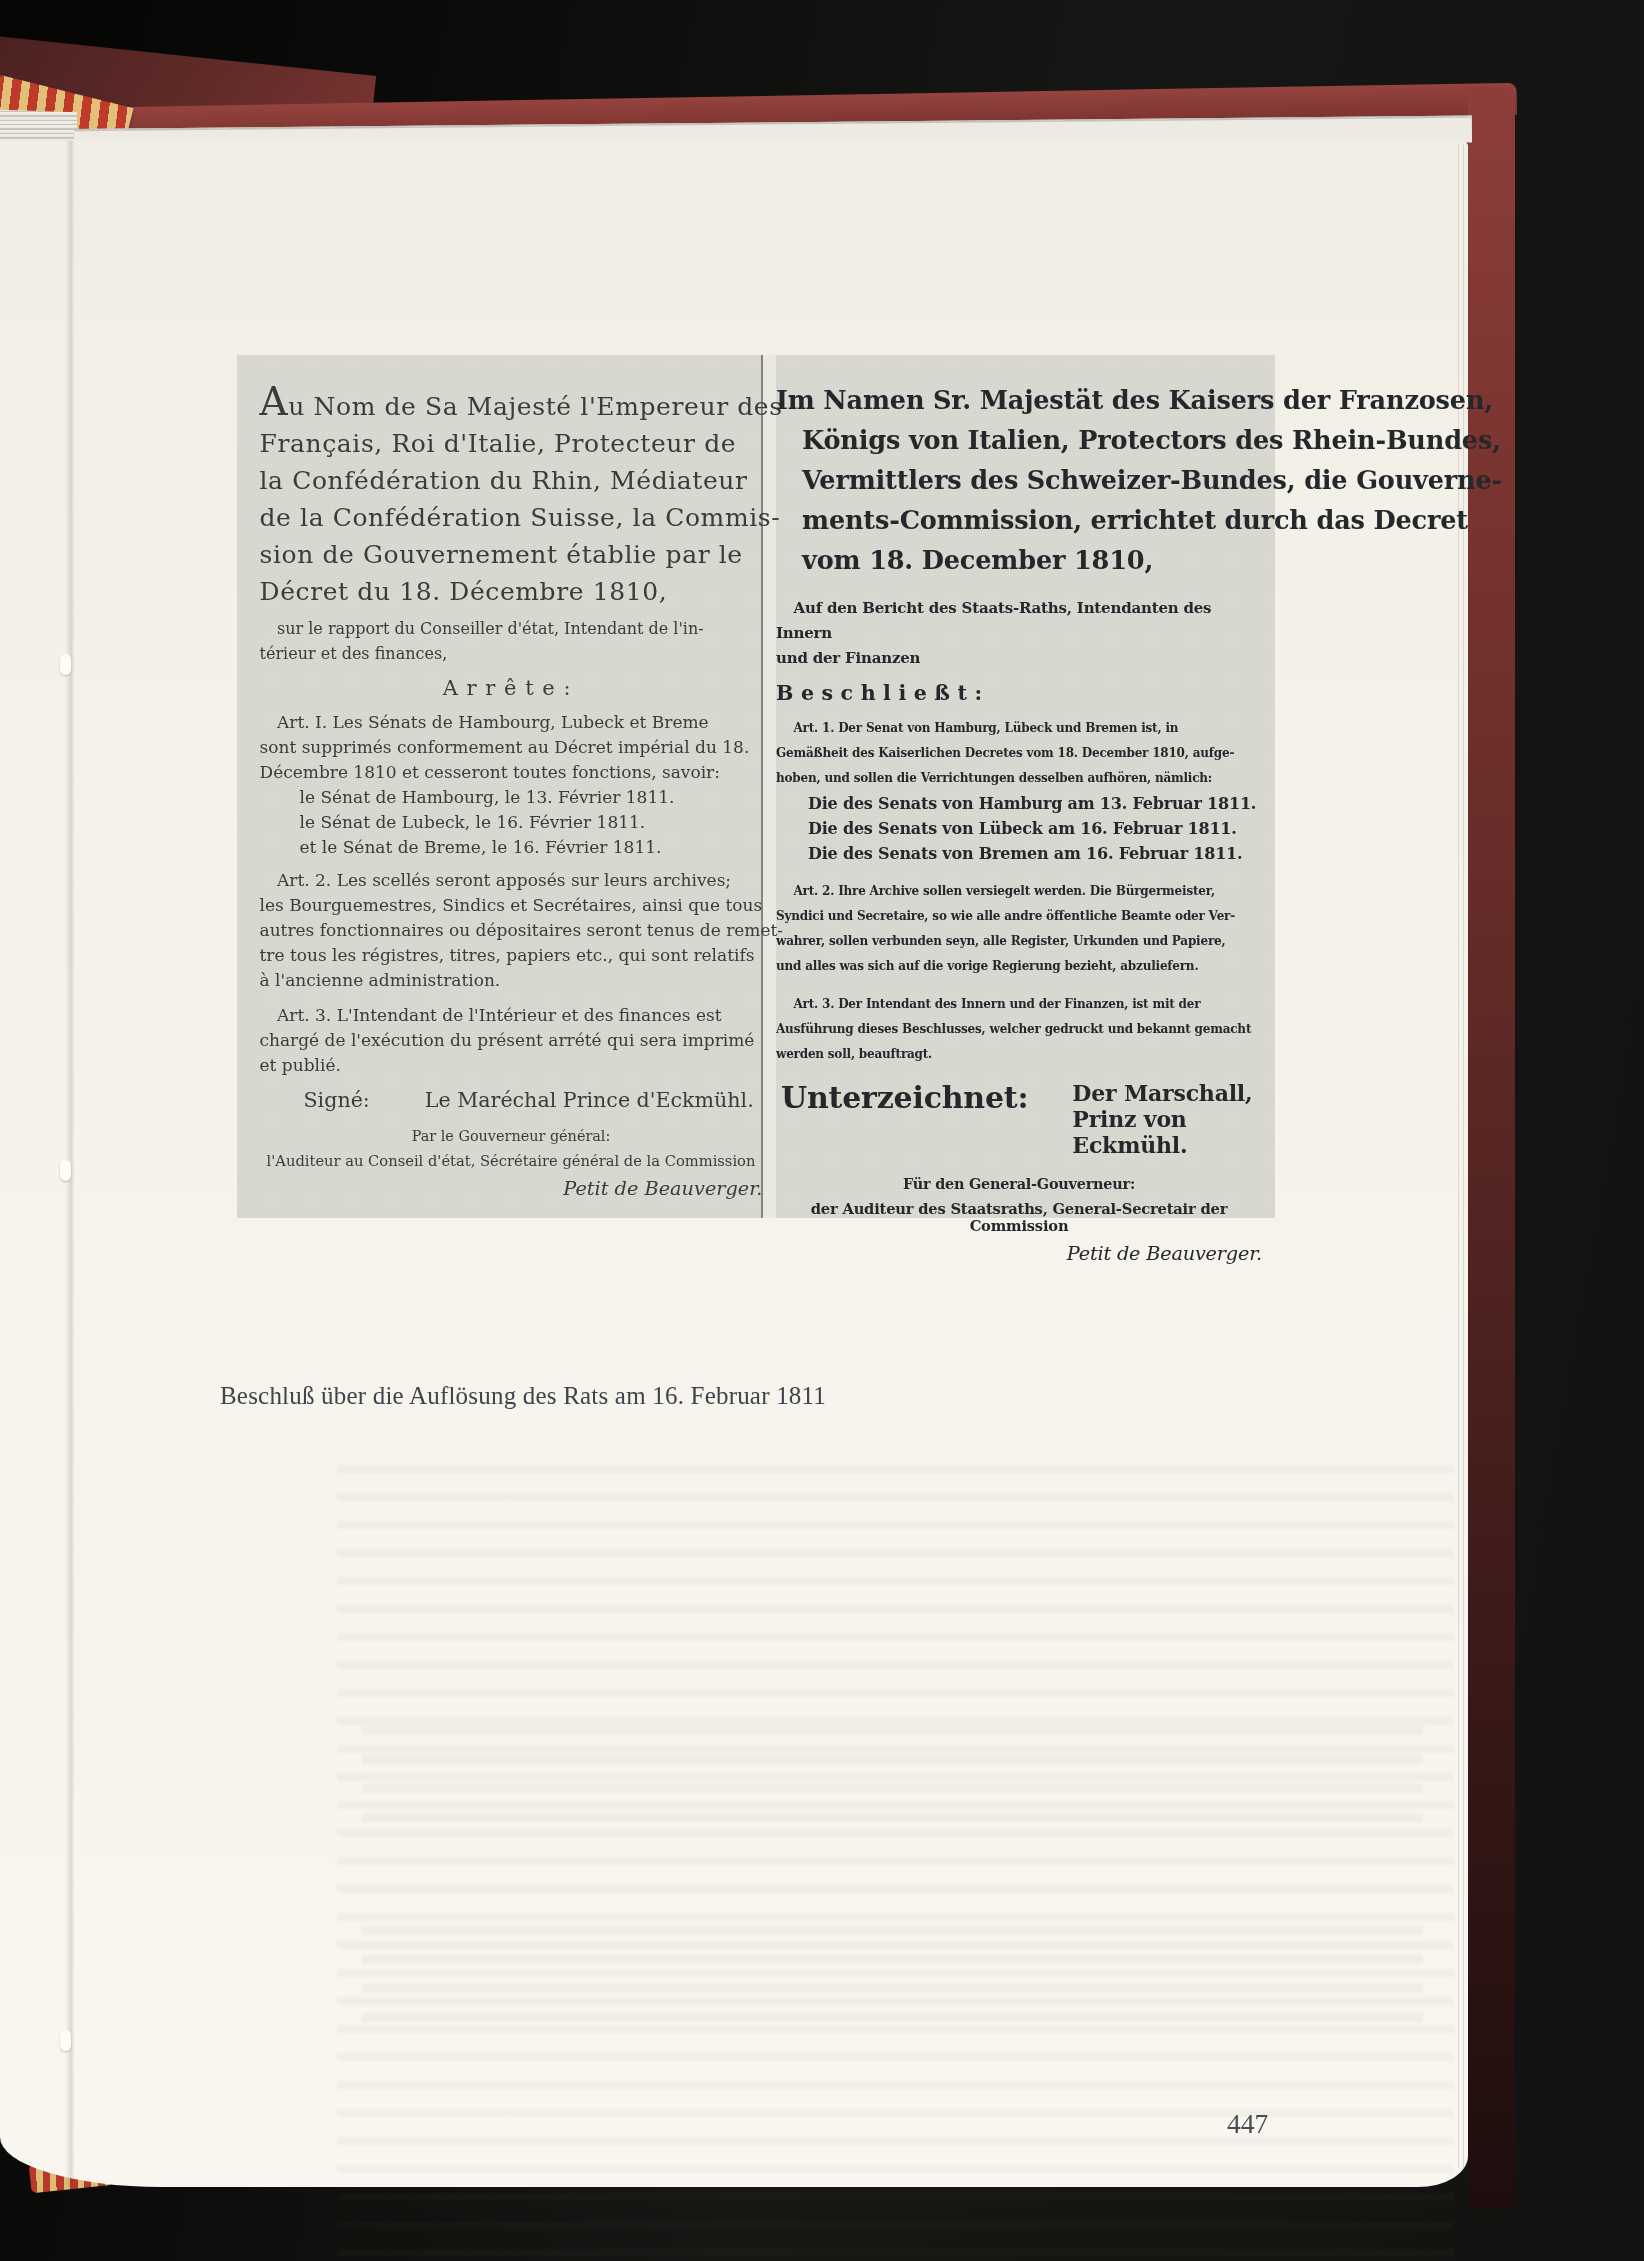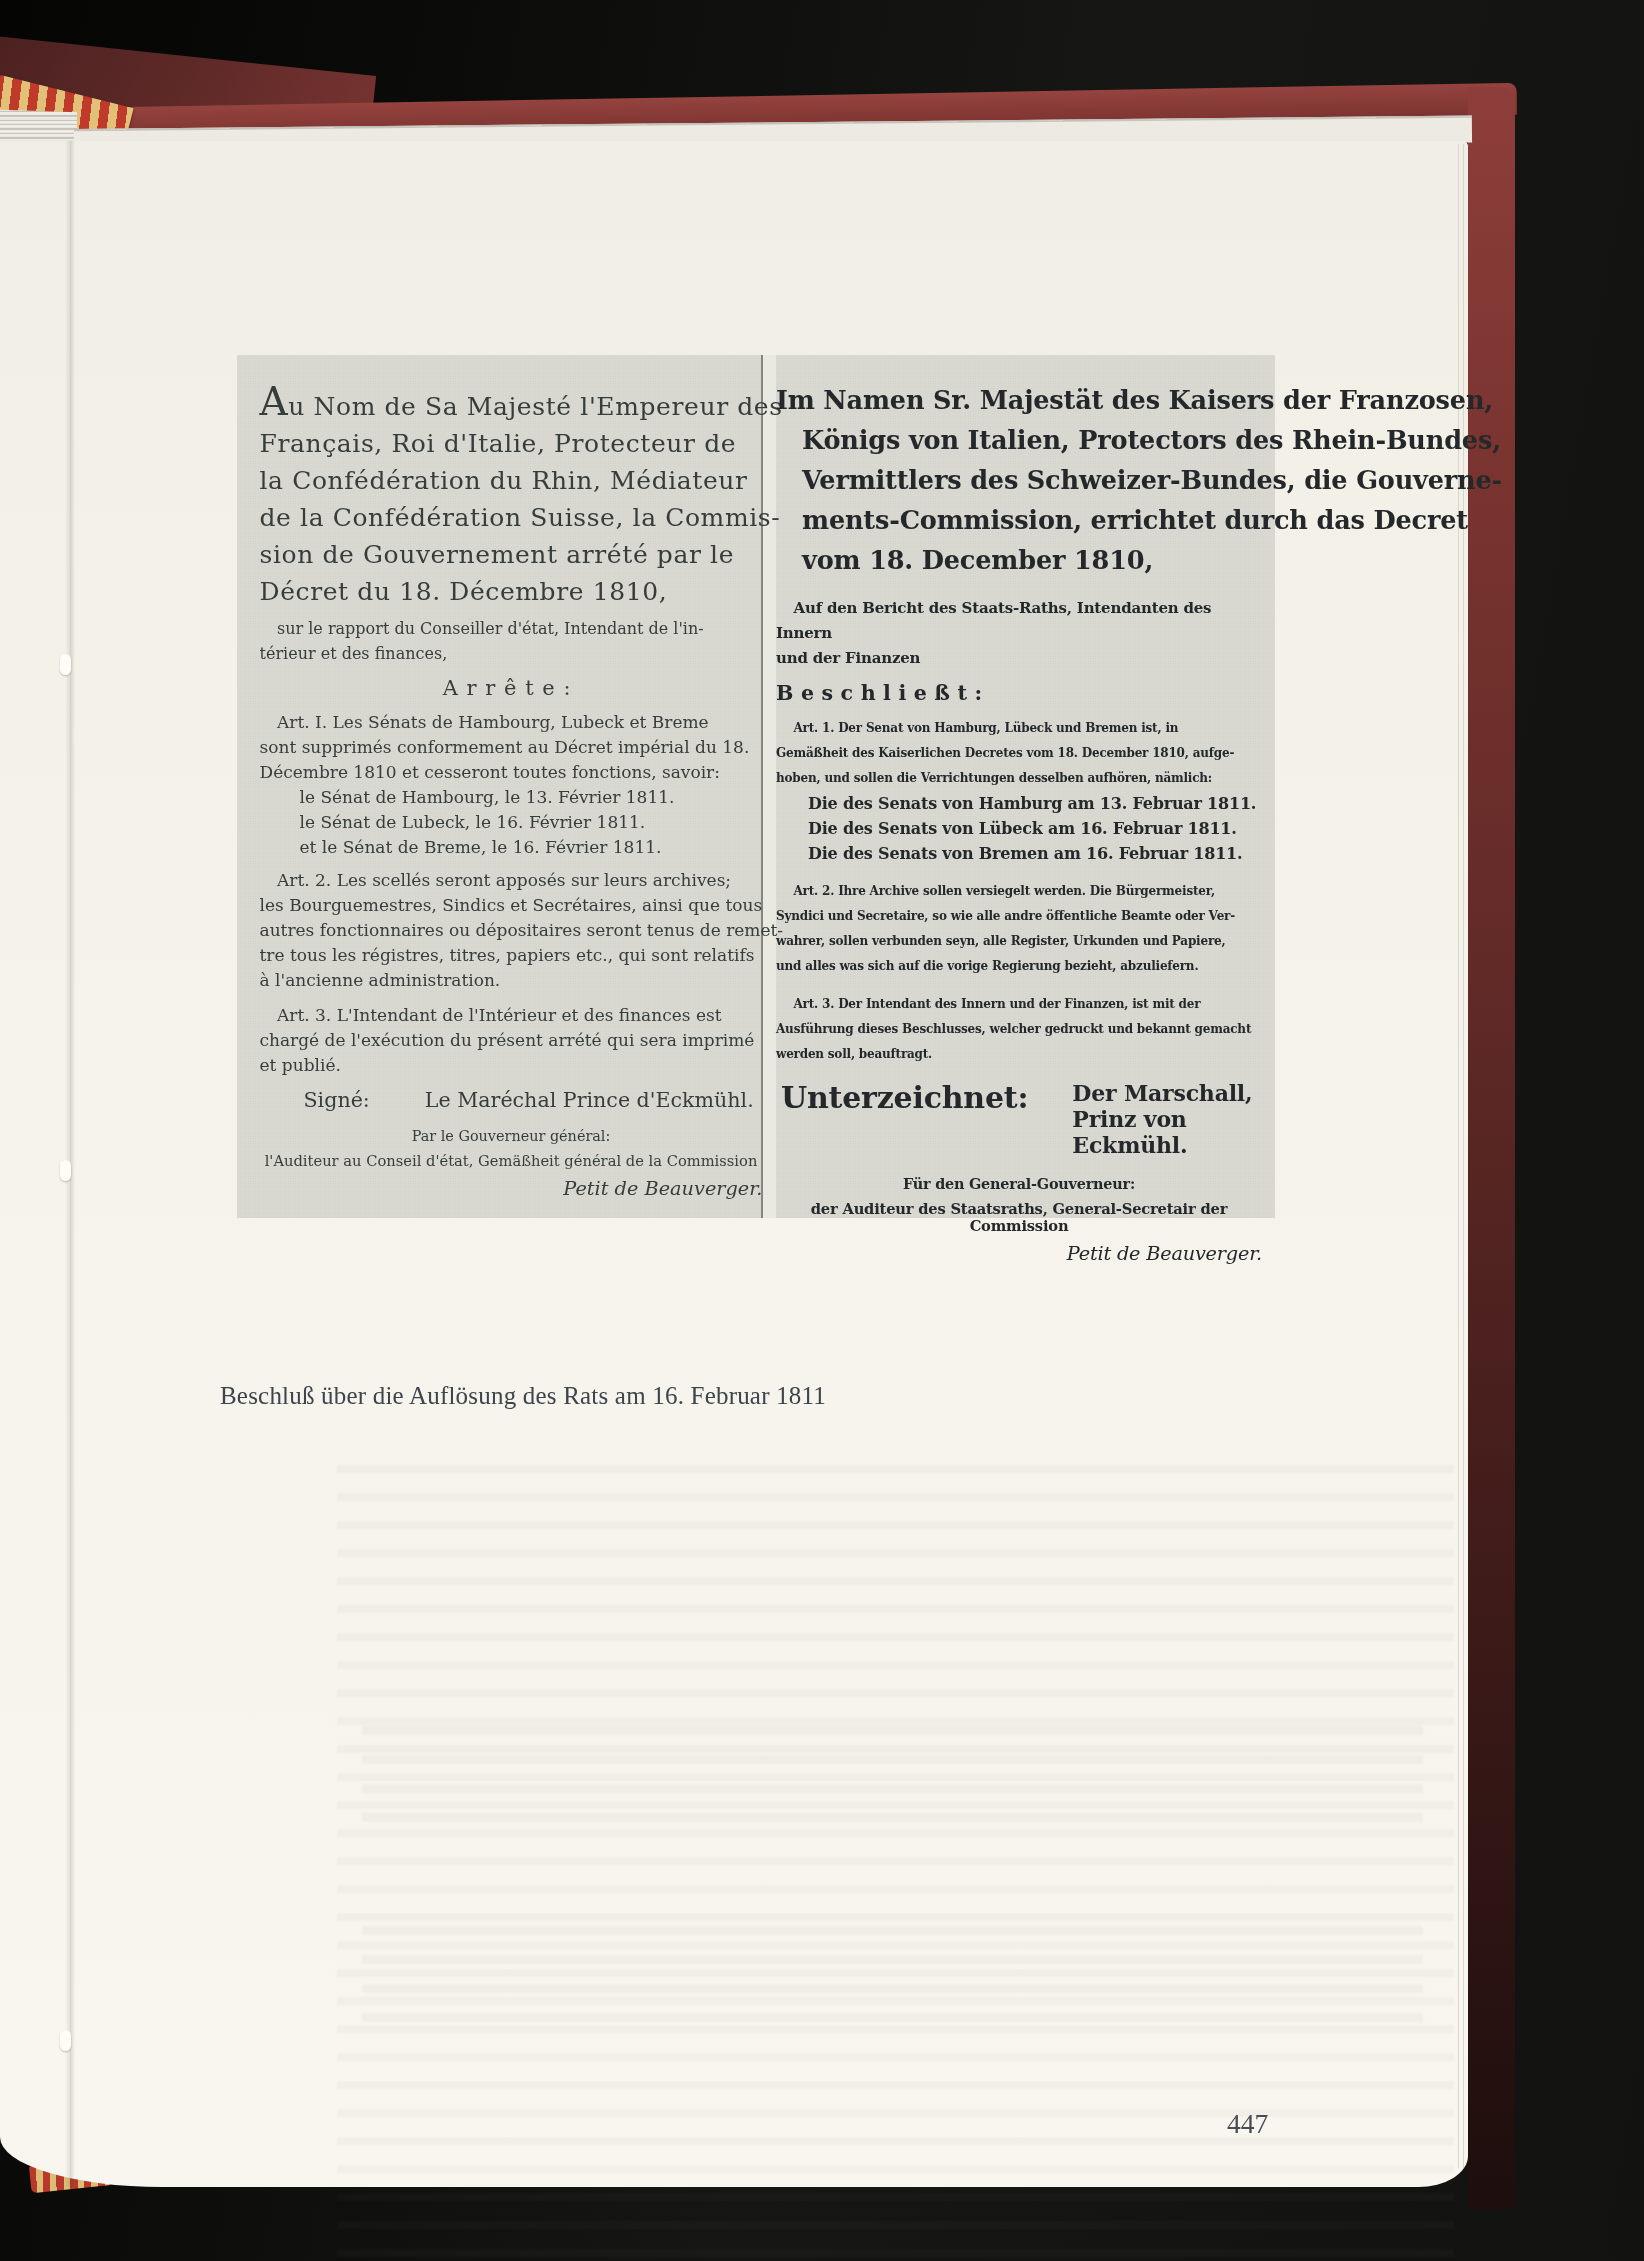--- a/index.html
+++ b/index.html
@@ -105,21 +105,21 @@
 
     <div class="doc">
       <div class="doc-divider-gap"></div>
       <div class="doc-divider"></div>
 
       <div class="col col-fr">
         <div class="fr-hline first">Au Nom de Sa Majesté l'Empereur des</div>
         <div class="fr-hline">Français, Roi d'Italie, Protecteur de</div>
         <div class="fr-hline">la Confédération du Rhin, Médiateur</div>
         <div class="fr-hline">de la Confédération Suisse, la Commis-</div>
-        <div class="fr-hline">sion de Gouvernement arrété par le</div>
+        <div class="fr-hline">sion de Gouvernement établie par le</div>
         <div class="fr-hline">Décret du 18. Décembre 1810,</div>
         <div class="fr-report">
           <div class="tind">sur le rapport du Conseiller d'état, Intendant de l'in-</div>
           <div>térieur et des finances,</div>
         </div>
         <div class="fr-arrete">Arrête:</div>
         <div class="fr-art">
           <div class="tind">Art. I.  Les Sénats de Hambourg, Lubeck et Breme</div>
           <div>sont supprimés conformement au Décret impérial du 18.</div>
           <div>Décembre 1810 et cesseront toutes fonctions, savoir:</div>
@@ -139,21 +139,21 @@
         <div class="fr-art">
           <div class="tind">Art. 3.  L'Intendant de l'Intérieur et des finances est</div>
           <div>chargé de l'exécution du présent arrété qui sera imprimé</div>
           <div>et publié.</div>
         </div>
         <div class="sign-row">
           <div class="fr-sign-label">Signé:</div>
           <div class="fr-sign-name">Le Maréchal Prince d'Eckmühl.</div>
         </div>
         <div class="gov-line">Par le Gouverneur général:</div>
-        <div class="aud-line">l'Auditeur au Conseil d'état, Gemäßheit général de la Commission</div>
+        <div class="aud-line">l'Auditeur au Conseil d'état, Sécrétaire général de la Commission</div>
         <div class="sig-name">Petit de Beauverger.</div>
       </div>
 
       <div class="col col-de de">
         <div class="de-hline">Im Namen Sr. Majestät des Kaisers der Franzosen,</div>
         <div class="de-hline ind">Königs von Italien, Protectors des Rhein-Bundes,</div>
         <div class="de-hline ind">Vermittlers des Schweizer-Bundes, die Gouverne-</div>
         <div class="de-hline ind">ments-Commission, errichtet durch das Decret</div>
         <div class="de-hline ind">vom 18. December 1810,</div>
         <div class="de-report">

